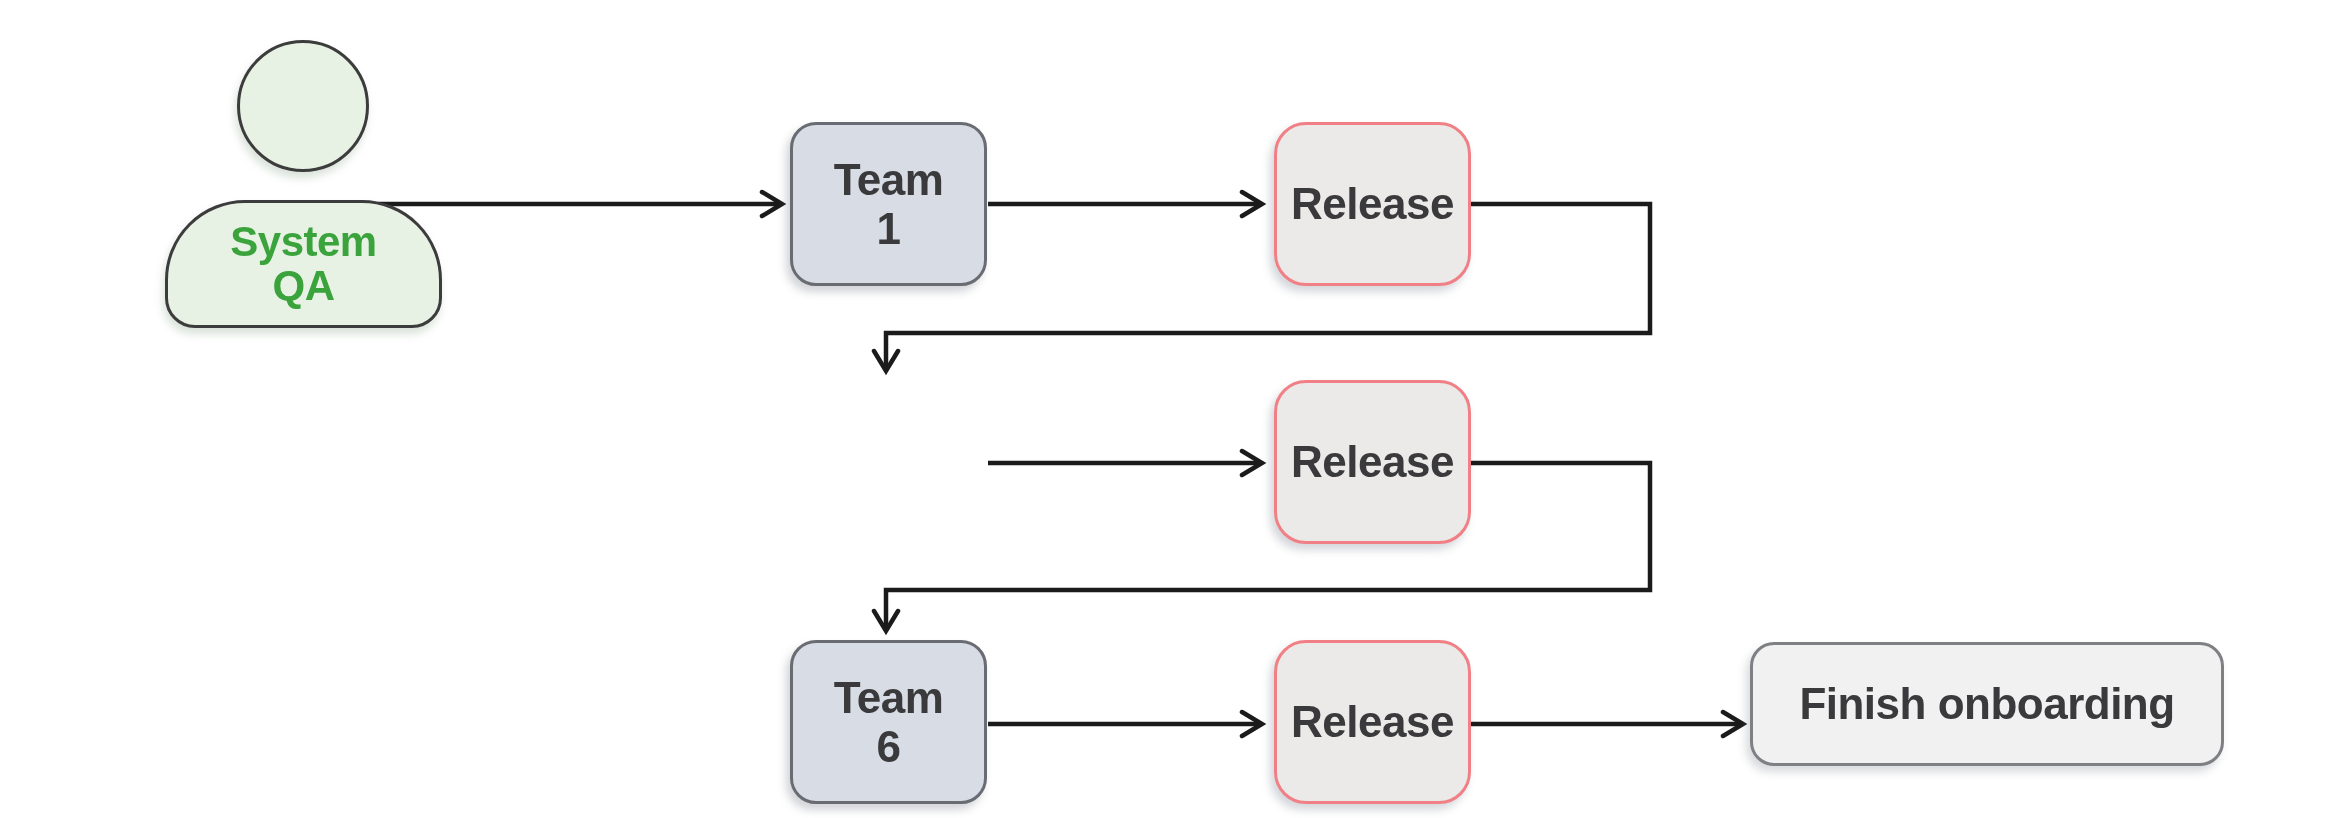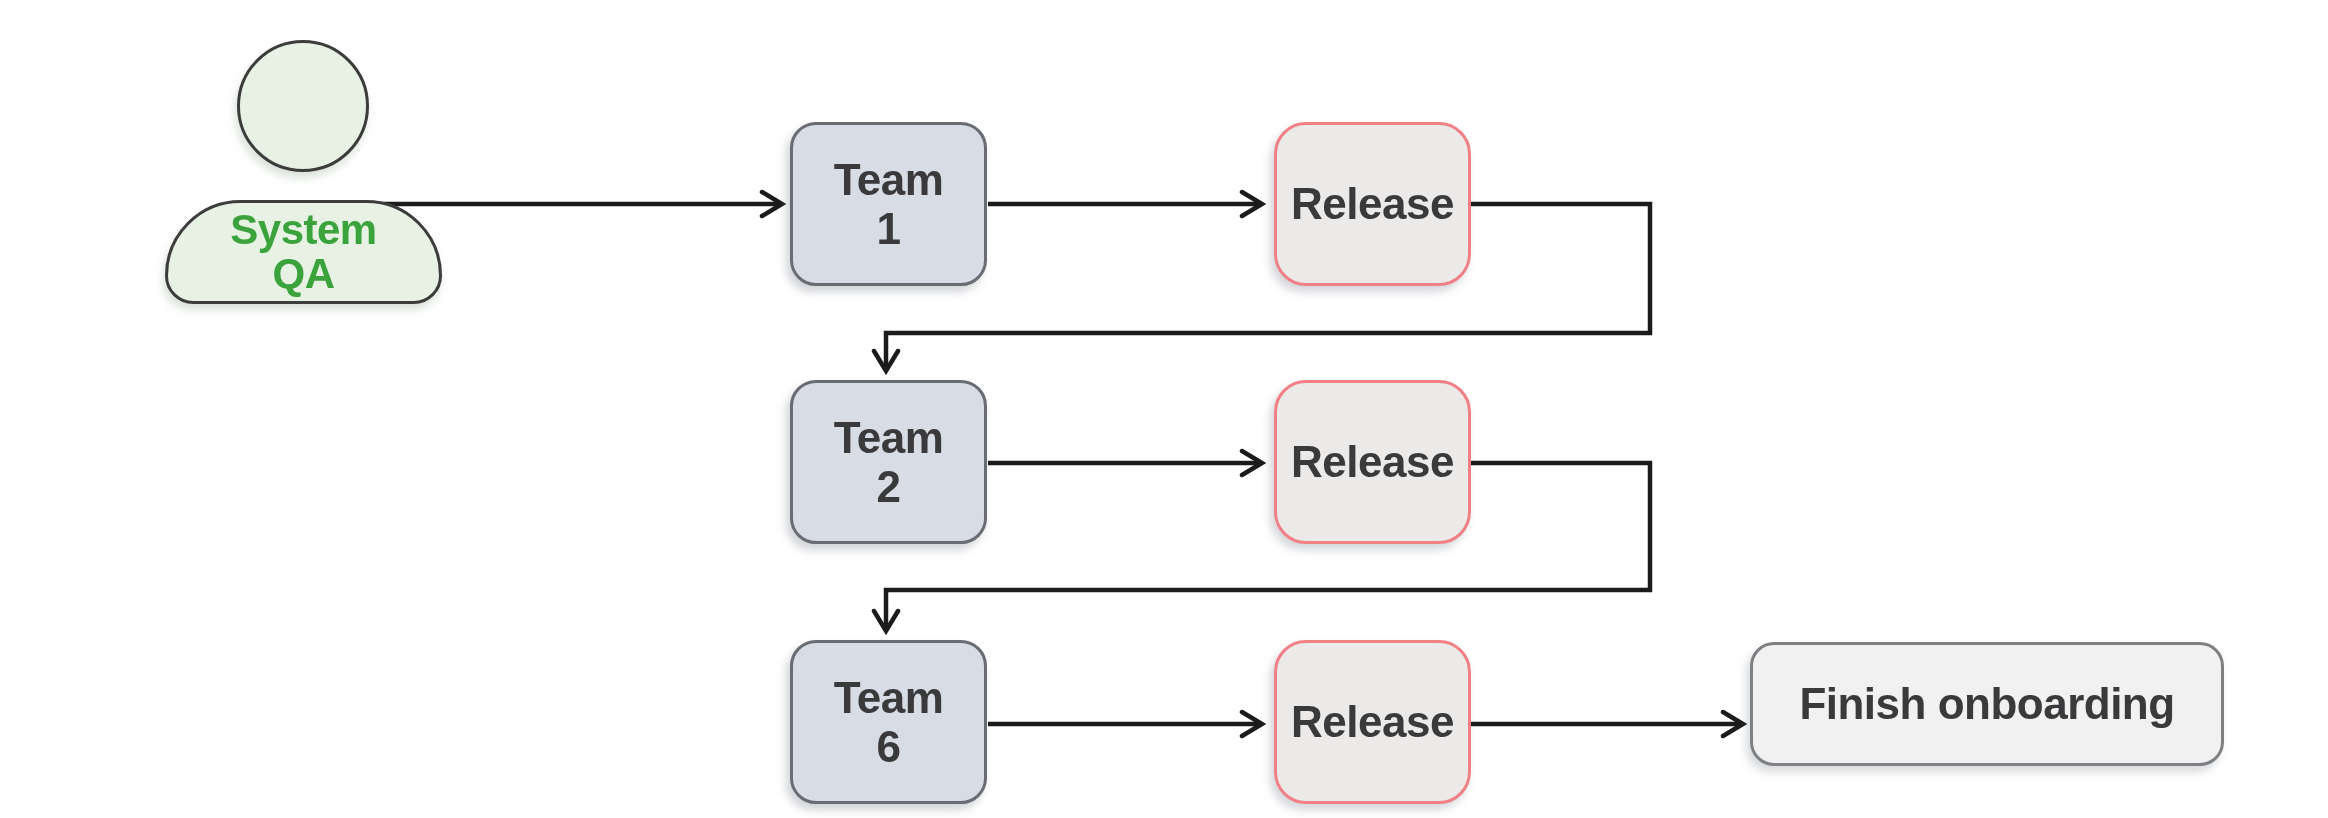--- a/index.html
+++ b/index.html
@@ -103,21 +103,21 @@
     background: var(--actor_fill, #e7f1e4);
     border: 3px solid var(--actor_stroke, #3c3c3c);
     box-sizing: border-box;
     box-shadow: -2px 6px 8px rgba(120, 150, 120, 0.28);
   }
   .actor-body {
     position: absolute;
     left: 0;
     top: 160px;
     width: 277px;
-    height: 104px;
+    height: 128px;
     background: var(--actor_fill, #e7f1e4);
     border: 3px solid var(--actor_stroke, #3c3c3c);
     border-radius: 80px 80px 30px 30px;
     box-sizing: border-box;
     display: flex;
     align-items: center;
     justify-content: center;
     text-align: center;
     box-shadow: -2px 6px 8px rgba(120, 150, 120, 0.28);
   }
@@ -158,23 +158,20 @@
     </div>
   </div>
 
   <div class="node team row1">
     <span class="label">Team 1</span>
   </div>
   <div class="node release row1">
     <span class="label">Release</span>
   </div>
 
-  <div class="node team row2">
-    <span class="label">Team 2</span>
-  </div>
   <div class="node release row2">
     <span class="label">Release</span>
   </div>
 
   <div class="node team row3">
     <span class="label">Team 6</span>
   </div>
   <div class="node release row3">
     <span class="label">Release</span>
   </div>

